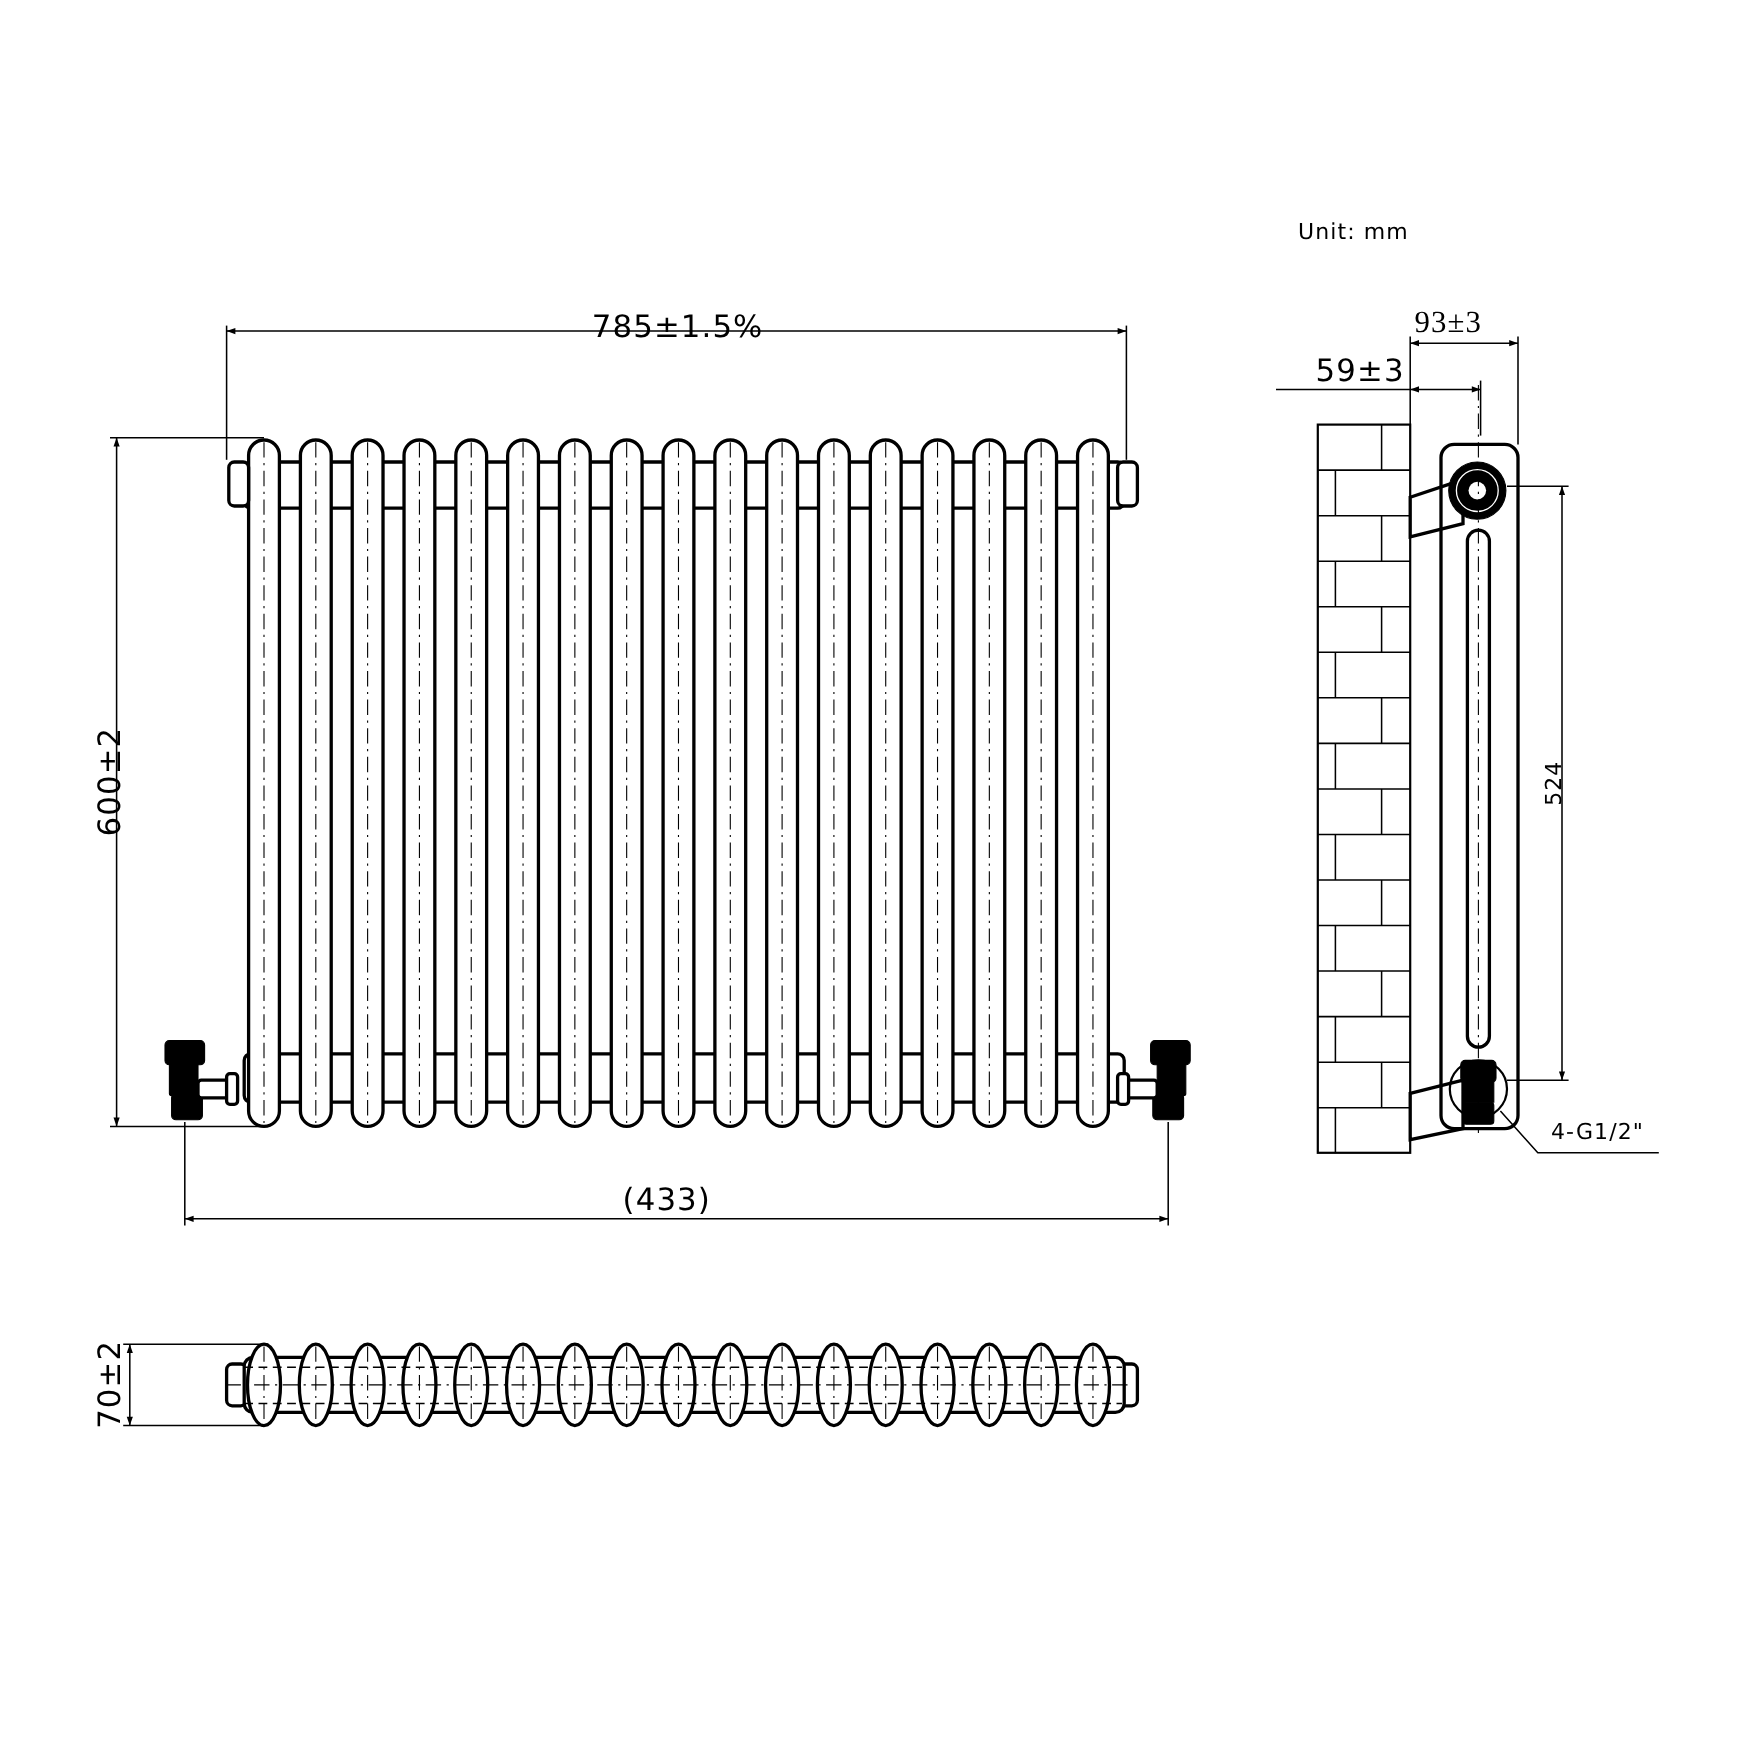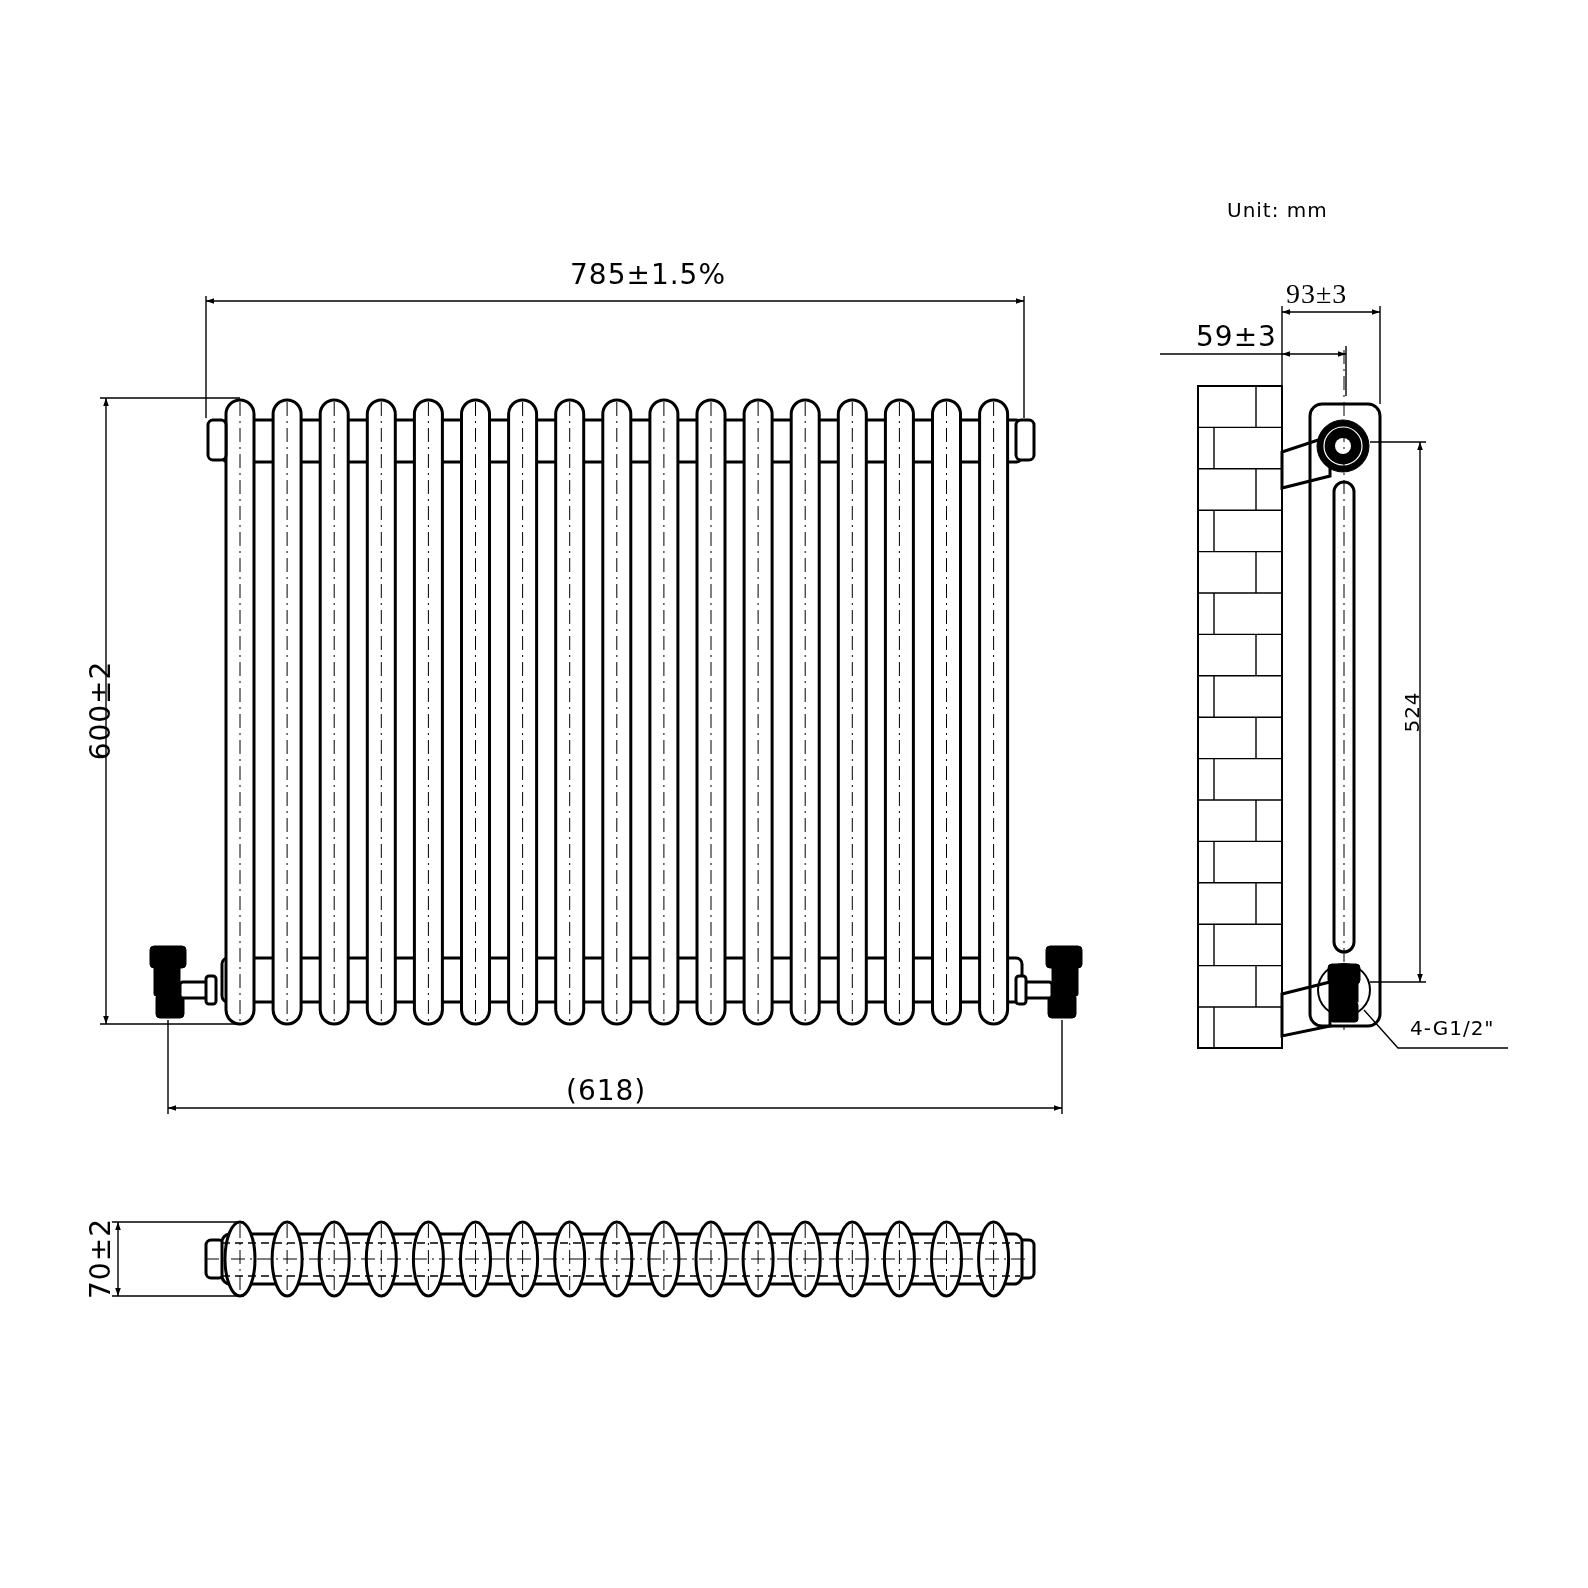--- a/index.html
+++ b/index.html
@@ -281,21 +281,21 @@
     <line class="thin" x1="1160" y1="354" x2="1282" y2="354"></line>
     <line class="thin" x1="1282" y1="354" x2="1346" y2="354" marker-start="url(#arr)" marker-end="url(#arr)"></line>
     <line class="thin" x1="1370" y1="442" x2="1426" y2="442"></line>
     <line class="thin" x1="1370" y1="982" x2="1426" y2="982"></line>
     <line class="thin" x1="1420" y1="442" x2="1420" y2="982" marker-start="url(#arr)" marker-end="url(#arr)"></line>
 
     <polyline class="thin" points="1364,1010 1398,1048 1508,1048"></polyline>
   </g>
 </svg>
 
-<div class="lbl lbl-small" style="left:1227px; top:198px;">Unit: mm</div>
-<div class="lbl lbl-big" style="left:538px; top:258px;margin-left:32px;">785±1.5%</div>
+<div class="lbl lbl-small" style="left:1180px; top:198px;">Unit: mm</div>
+<div class="lbl lbl-big" style="left:538px; top:280px;">785±1.5%</div>
 <div class="lbl lbl-big rot" style="left:40px; top:694px; width:120px; text-align:center;">600±2</div>
-<div class="lbl lbl-big" style="left:566px; top:1074px;">(618)</div>
+<div class="lbl lbl-big" style="left:566px; top:1074px;">(433)</div>
 <div class="lbl lbl-big rot" style="left:52px; top:1242px; width:96px; text-align:center;">70±2</div>
 <div class="lbl lbl-big" style="left:1286px; top:278px;font-family:Liberation Serif, serif;">93±3</div>
 <div class="lbl lbl-big" style="left:1196px; top:320px;">59±3</div>
 <div class="lbl lbl-small rot" style="left:1382px; top:700px; width:60px; text-align:center;">524</div>
 <div class="lbl lbl-small" style="left:1410px; top:1016px;">4-G1/2"</div>
 
 </body></html>

